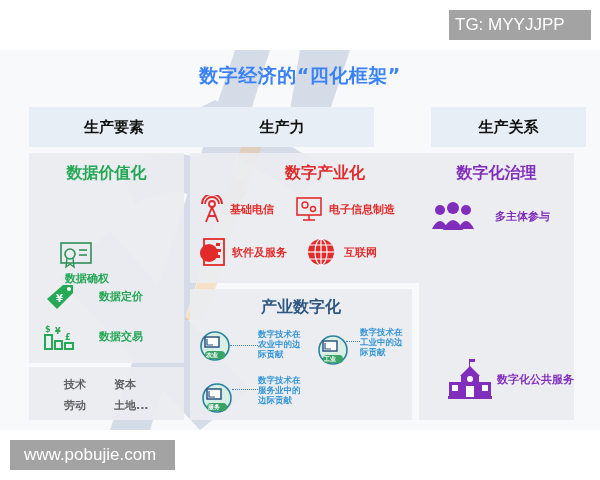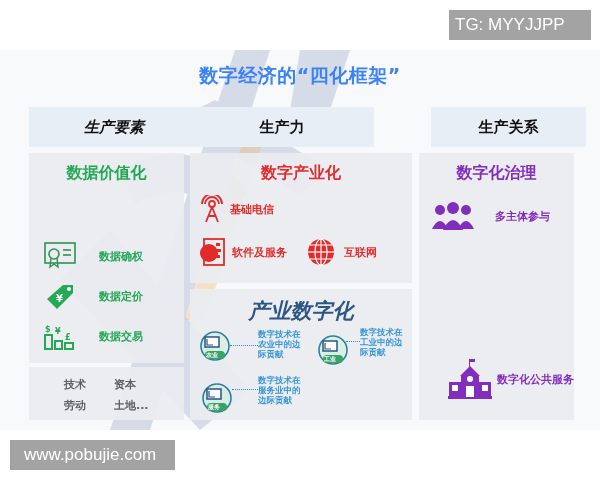--- a/index.html
+++ b/index.html
@@ -34,29 +34,29 @@
     <polygon points="60,230 110,180 250,340 200,380"></polygon>
     <polygon points="300,0 350,0 330,60 290,60"></polygon>
   </g>
   <g fill="#f3b26a" opacity="0.35">
     <polygon points="245,85 265,85 205,270 185,270"></polygon>
   </g>
 </svg>
 
 <div class="title">数字经济的“四化框架”</div>
 
-<div class="hdr" style="left:29px;width:170px;font-style:italic;">生产要素</div>
+<div class="hdr" style="left:29px;width:170px;">生产要素</div>
 <div class="hdr" style="left:190px;width:184px;">生产力</div>
 <div class="hdr" style="left:431px;width:155px;">生产关系</div>
 
 <div class="panel" style="left:29px;top:153px;width:155px;height:210px;">
   <div class="sec-title green" style="top:10px;font-size:16px;">数据价值化</div>
 
 
-  <div class="item" style="left:14px;top:88px;">
+  <div class="item" style="left:14px;top:88px;flex-direction:column;">
     <svg width="34" height="30" viewBox="0 0 34 30">
       <rect x="2" y="2" width="30" height="20" fill="none" stroke="#1f8a4c" stroke-width="1.6"></rect>
       <circle cx="11" cy="13" r="5" fill="none" stroke="#1f8a4c" stroke-width="1.6"></circle>
       <path d="M8 17 l-1 9 l4 -3 l4 3 l-1 -9" fill="none" stroke="#1f8a4c" stroke-width="1.4"></path>
       <line x1="20" y1="9" x2="28" y2="9" stroke="#1f8a4c" stroke-width="1.6"></line>
       <line x1="20" y1="14" x2="28" y2="14" stroke="#1f8a4c" stroke-width="1.6"></line>
     </svg>
     <span class="lbl green" style="margin-left:22px;">数据确权</span>
   </div>
 
@@ -84,35 +84,45 @@
   </div>
 </div>
 
 <div class="panel" style="left:29px;top:367px;width:155px;height:53px;">
   <span class="grey-txt" style="left:35px;top:10px;">技术</span>
   <span class="grey-txt" style="left:85px;top:10px;">资本</span>
   <span class="grey-txt" style="left:35px;top:31px;">劳动</span>
   <span class="grey-txt" style="left:85px;top:31px;">土地...</span>
 </div>
 
-<div class="panel" style="left:190px;top:153px;width:222px;height:130px;">
+<div class="panel" style="left:190px;top:153px;width:222px;height:130px;padding-left:48px;">
   <div class="sec-title red" style="top:10px;font-size:16px;">数字产业化</div>
 
   <div class="item" style="left:10px;top:42px;">
     <svg width="24" height="28" viewBox="0 0 24 28">
       <g fill="none" stroke="#e11d1d" stroke-width="1.8">
         <circle cx="12" cy="9" r="3"></circle>
           <path d="M5 9 a7 7 0 0 1 14 0"></path>
           <path d="M2 9 a10 10 0 0 1 20 0"></path>
         <path d="M12 12 L6 27 M12 12 L18 27 M8 21 L16 21"></path>
       </g>
     </svg>
     <span class="lbl red" style="margin-left:6px;">基础电信</span>
   </div>
 
+  <div class="item" style="left:105px;top:42px;">
+    <svg width="28" height="28" viewBox="0 0 28 28">
+      <rect x="2" y="3" width="24" height="17" fill="none" stroke="#e11d1d" stroke-width="1.6"></rect>
+      <line x1="14" y1="20" x2="14" y2="25" stroke="#e11d1d" stroke-width="1.6"></line>
+      <line x1="8" y1="25" x2="20" y2="25" stroke="#e11d1d" stroke-width="1.6"></line>
+      <circle cx="10" cy="10" r="3" fill="none" stroke="#e11d1d" stroke-width="1.4"></circle>
+      <circle cx="18" cy="14" r="2.5" fill="none" stroke="#e11d1d" stroke-width="1.4"></circle>
+    </svg>
+    <span class="lbl red" style="margin-left:6px;">电子信息制造</span>
+  </div>
 
   <div class="item" style="left:8px;top:84px;">
     <svg width="28" height="30" viewBox="0 0 28 30">
       <rect x="6" y="2" width="20" height="26" fill="none" stroke="#e11d1d" stroke-width="1.8"></rect>
       <circle cx="11" cy="16" r="9" fill="#e11d1d"></circle>
       <g fill="#e11d1d">
           <rect x="18" y="6" width="4" height="3"></rect>
           <rect x="19" y="12" width="4" height="3"></rect>
           <rect x="18" y="18" width="4" height="3"></rect>
         </g>
@@ -128,21 +138,21 @@
           <line x1="15" y1="2" x2="15" y2="28"></line>
         <line x1="2" y1="15" x2="28" y2="15"></line>
           <path d="M4 8 h22 M4 22 h22"></path>
       </g>
     </svg>
     <span class="lbl red" style="margin-left:8px;">互联网</span>
   </div>
 </div>
 
 <div class="panel" style="left:190px;top:289px;width:222px;height:131px;">
-  <div class="sec-title blue" style="top:8px;font-size:21px;font-style:italic;">产业数字化</div>
+  <div class="sec-title blue" style="top:8px;font-size:16px;">产业数字化</div>
 
   <svg style="position:absolute;left:10px;top:42px;" width="30" height="30" viewBox="0 0 30 30">
     <circle cx="15" cy="15" r="14" fill="#d8f0e4" stroke="#1e7a9a" stroke-width="1.6"></circle>
     <path d="M5 6 h14 v10 h-14z" fill="#fff" stroke="#1e4a7a" stroke-width="1.5"></path>
     <path d="M7 8 v6 h6" fill="none" stroke="#1e4a7a" stroke-width="1.2"></path>
     <rect x="5" y="20" width="20" height="8" rx="4" fill="#2b9e5a"></rect>
   </svg>
   <span style="position:absolute;left:16px;top:62px;font-size:6px;color:#fff;font-weight:bold;">农业</span>
   <div style="position:absolute;left:40px;top:56px;width:28px;border-top:1.5px dotted #2b7fc4;"></div>
   <div class="note" style="left:68px;top:40px;width:48px;">数字技术在农业中的边际贡献</div>

